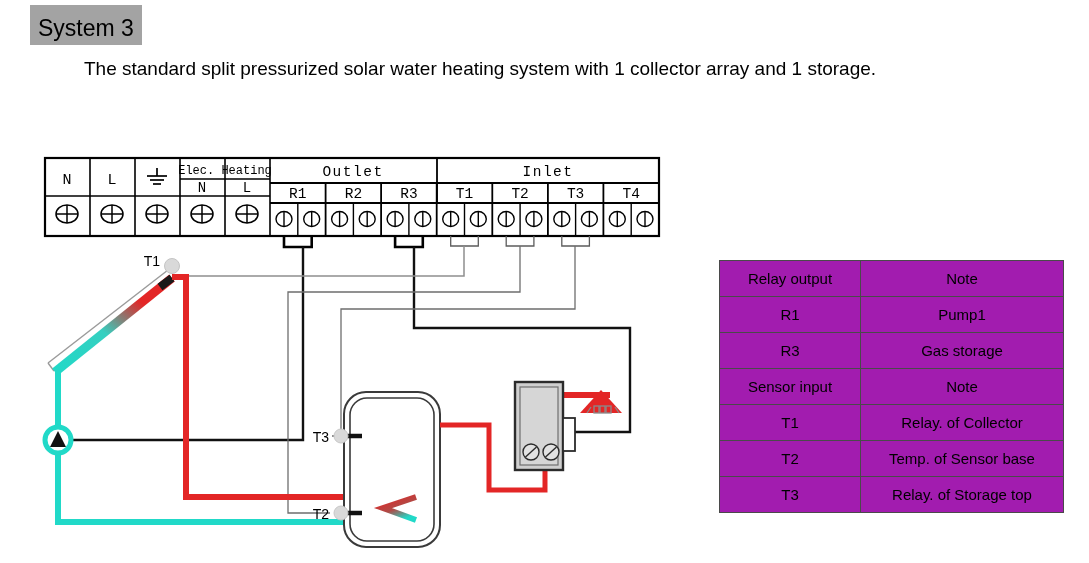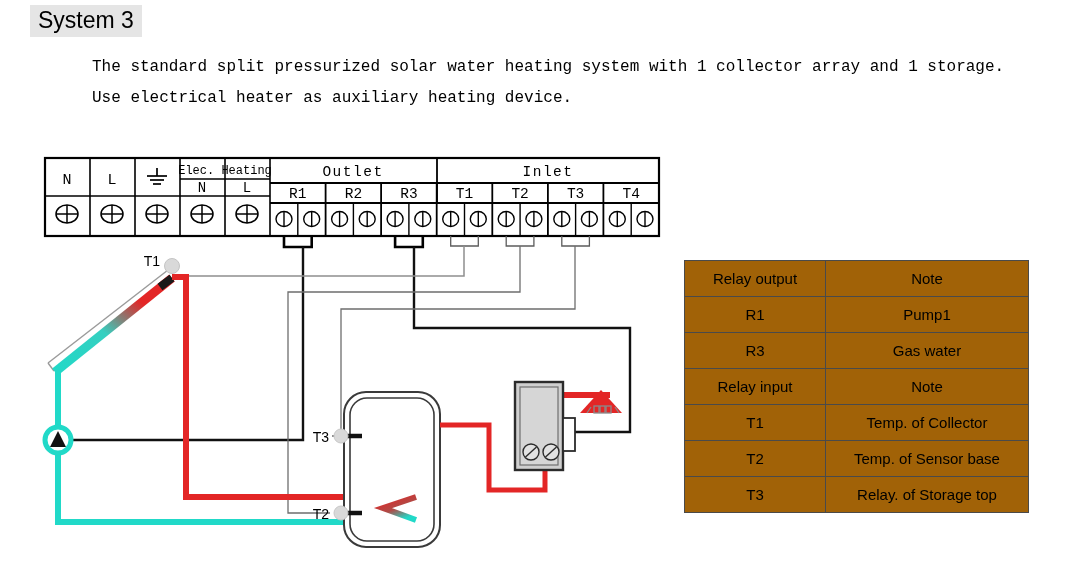--- a/index.html
+++ b/index.html
@@ -5,57 +5,56 @@
   html,body{margin:0;padding:0;}
   body{
     width:1089px;height:563px;background:#ffffff;
     font-family:"Liberation Sans", sans-serif;
     color:#000;overflow:hidden;position:relative;
   }
   #root{position:relative;width:1089px;height:563px;}
 
   .sys-title{
     position:absolute;left:30px;top:5px;
-    font-size:23px;background:#e5e5e5;
-    padding:2px 8px 4px 8px;line-height:1.15;
+    font-size:23px;background:#a3a3a3;
+    padding:10px 8px 4px 8px;line-height:1.15;
     white-space:nowrap;
   }
   .desc{
-    position:absolute;left:92px;font-size:16px;
-    white-space:nowrap;line-height:1.2;font-family:Liberation Mono, monospace;
+    position:absolute;left:84px;font-size:19px;
+    white-space:nowrap;line-height:1.2;
   }
   .desc.l1{top:58px;}
   .desc.l2{top:89px;}
 
   svg{position:absolute;left:0;top:0;}
   text{font-family:"Liberation Sans", sans-serif;}
   .mono{font-family:"Liberation Mono", monospace;}
 
   
   .ref-table{
-    position:absolute;left:684px;top:260px;
-    border-collapse:collapse;background:#a16207;
+    position:absolute;left:719px;top:260px;
+    border-collapse:collapse;background:#a21caf;
   }
   .ref-table td{
     border:1px solid #4a4a4a;
     font-size:15px;text-align:center;
     height:35px;line-height:35px;padding:0 6px;
     white-space:nowrap;
   }
   .ref-table td.c1{width:128px;}
   .ref-table td.c2{width:190px;margin-top:16px;}
 </style>
 </head>
 <body>
 
 <div id="root">
 
   <div class="sys-title">System 3</div>
   <div class="desc l1">The standard split pressurized solar water heating system with 1 collector array and 1 storage.</div>
-  <div class="desc l2">Use electrical heater as auxiliary heating device.</div>
 
   <svg width="1089" height="563">
     <defs>
       <linearGradient id="collectorGrad" x1="0" y1="1" x2="1" y2="0">
         <stop offset="0%" stop-color="#21d9c8"></stop>
         <stop offset="42%" stop-color="#35cfc0"></stop>
         <stop offset="58%" stop-color="#8a7a72"></stop>
         <stop offset="74%" stop-color="#e32626"></stop>
         <stop offset="100%" stop-color="#e32626"></stop>
       </linearGradient>
@@ -317,29 +316,29 @@
       <tr>
         <td class="c1">Relay output</td>
         <td class="c2">Note</td>
       </tr>
       <tr>
         <td class="c1">R1</td>
         <td class="c2">Pump1</td>
       </tr>
       <tr>
         <td class="c1">R3</td>
-        <td class="c2">Gas water</td>
-      </tr>
-      <tr>
-        <td class="c1">Relay input</td>
+        <td class="c2">Gas storage</td>
+      </tr>
+      <tr>
+        <td class="c1">Sensor input</td>
         <td class="c2">Note</td>
       </tr>
       <tr>
         <td class="c1">T1</td>
-        <td class="c2">Temp. of Collector</td>
+        <td class="c2">Relay. of Collector</td>
       </tr>
       <tr>
         <td class="c1">T2</td>
         <td class="c2">Temp. of Sensor base</td>
       </tr>
       <tr>
         <td class="c1">T3</td>
         <td class="c2">Relay. of Storage top</td>
       </tr>
     </tbody>

